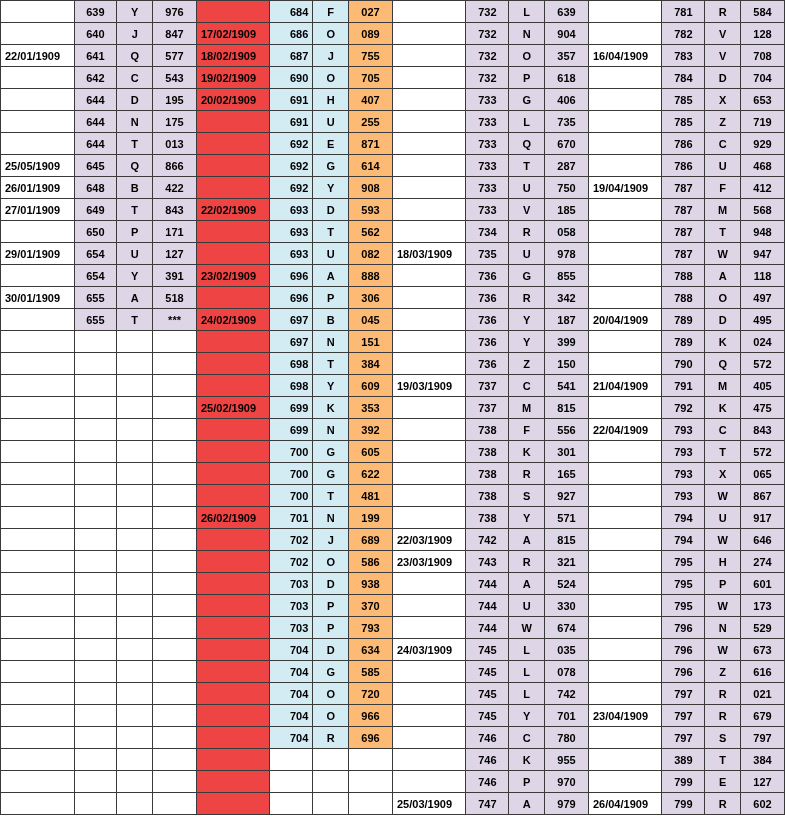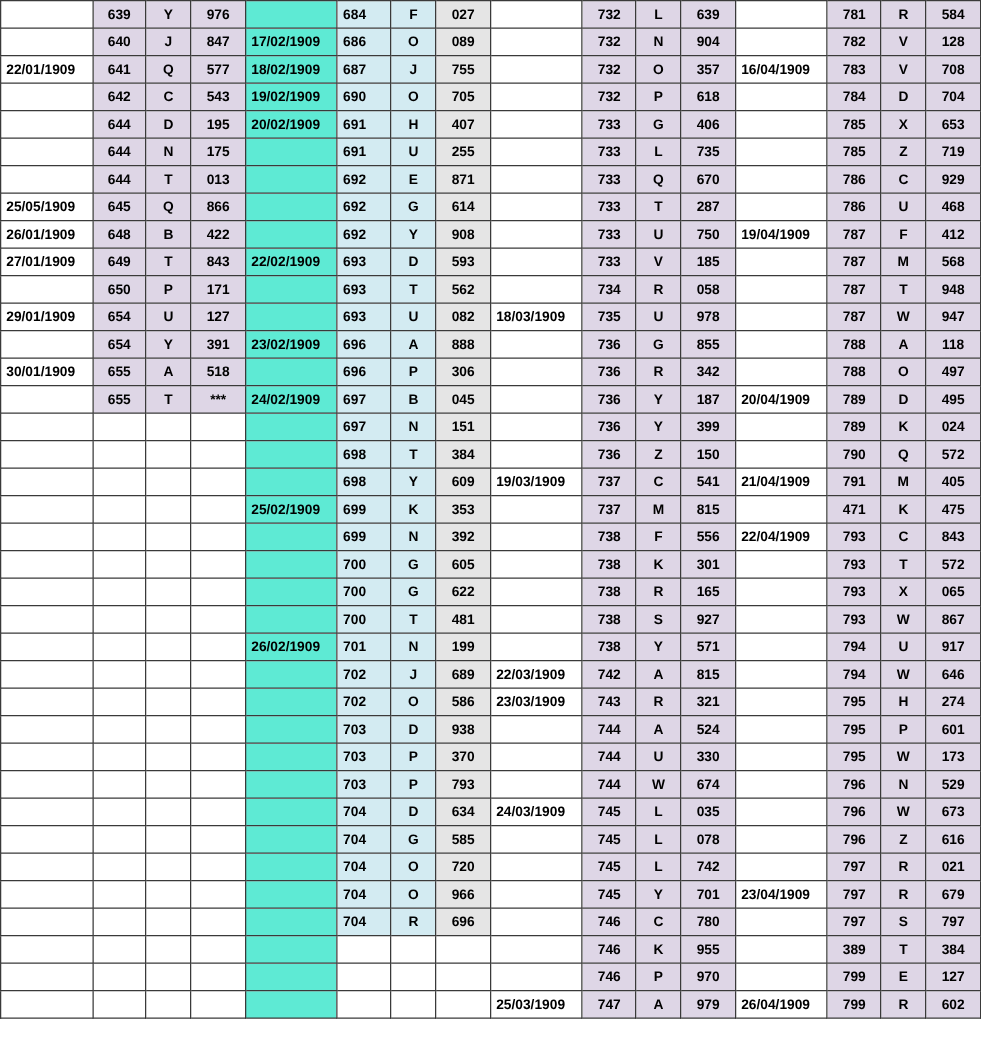--- a/index.html
+++ b/index.html
@@ -27,24 +27,24 @@
     color: #000000;
     white-space: nowrap;
     overflow: hidden;
   }
   
   td.c-date   { background: #ffffff; text-align: left;   width: 63px; }
   td.c-num    { background: #ded6e6; text-align: center; width: 33px; }
   td.c-let    { background: #ded6e6; text-align: center; width: 26px; }
   td.c-val    { background: #ded6e6; text-align: center; width: 34px; }
 
-  td.b-date   { background: #5eead4; text-align: left;   width: 63px; }
-  td.b-num    { background: #d3ebf2; text-align: left; width: 33px; margin-top: 44px; }
+  td.b-date   { background: #ef4444; text-align: left;   width: 63px; }
+  td.b-num    { background: #d3ebf2; text-align: right; width: 33px; margin-top: 44px; }
   td.b-let    { background: #d3ebf2; text-align: center; width: 26px; }
-  td.b-val    { background: #e5e5e5; text-align: center; width: 34px; }
+  td.b-val    { background: #fdba74; text-align: center; width: 34px; }
 
   td.empty    { background: #ffffff; }
 </style>
 </head>
 <body>
 
 <table class="ledger">
   <tbody>
       <tr>
         <td class="c-date"></td>
@@ -377,21 +377,21 @@
         <td class="empty"></td>
         <td class="b-date">25/02/1909</td>
         <td class="b-num">699</td>
         <td class="b-let">K</td>
         <td class="b-val">353</td>
         <td class="c-date"></td>
         <td class="c-num">737</td>
         <td class="c-let">M</td>
         <td class="c-val">815</td>
         <td class="c-date"></td>
-        <td class="c-num">471</td>
+        <td class="c-num">792</td>
         <td class="c-let">K</td>
         <td class="c-val">475</td>
       </tr>
       <tr>
         <td class="c-date"></td>
         <td class="empty"></td>
         <td class="empty"></td>
         <td class="empty"></td>
         <td class="b-date"></td>
         <td class="b-num">699</td>

